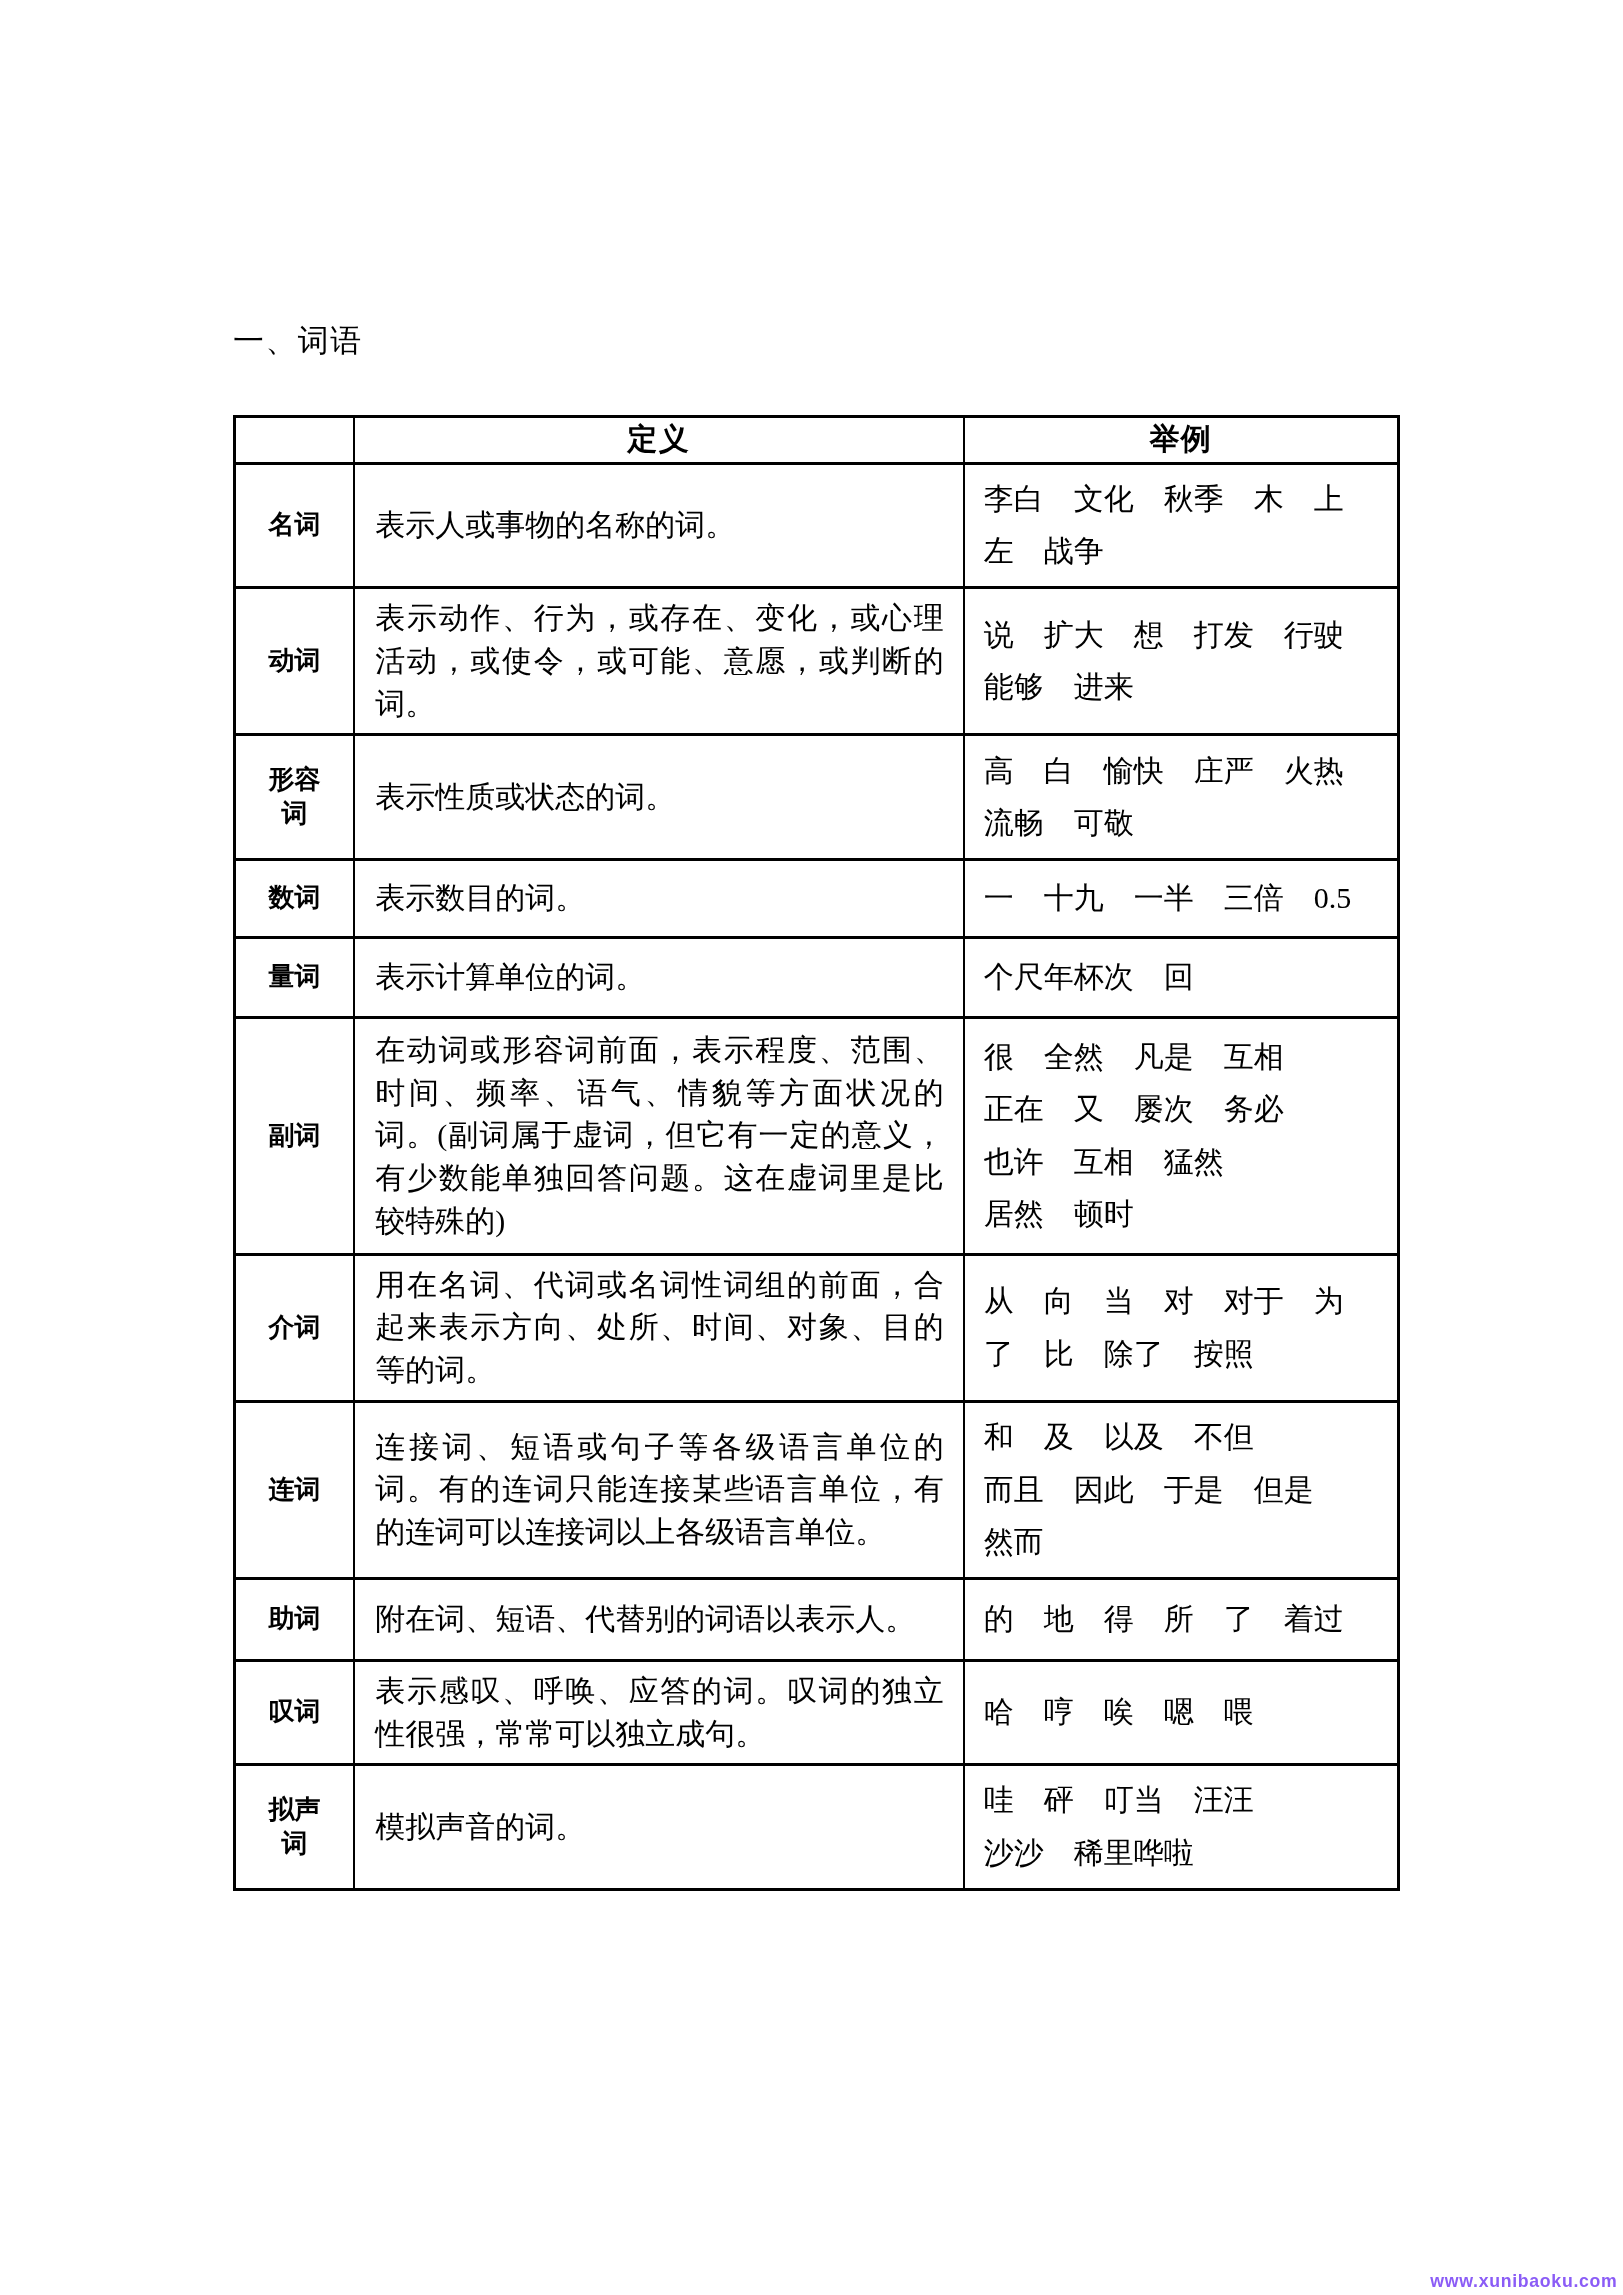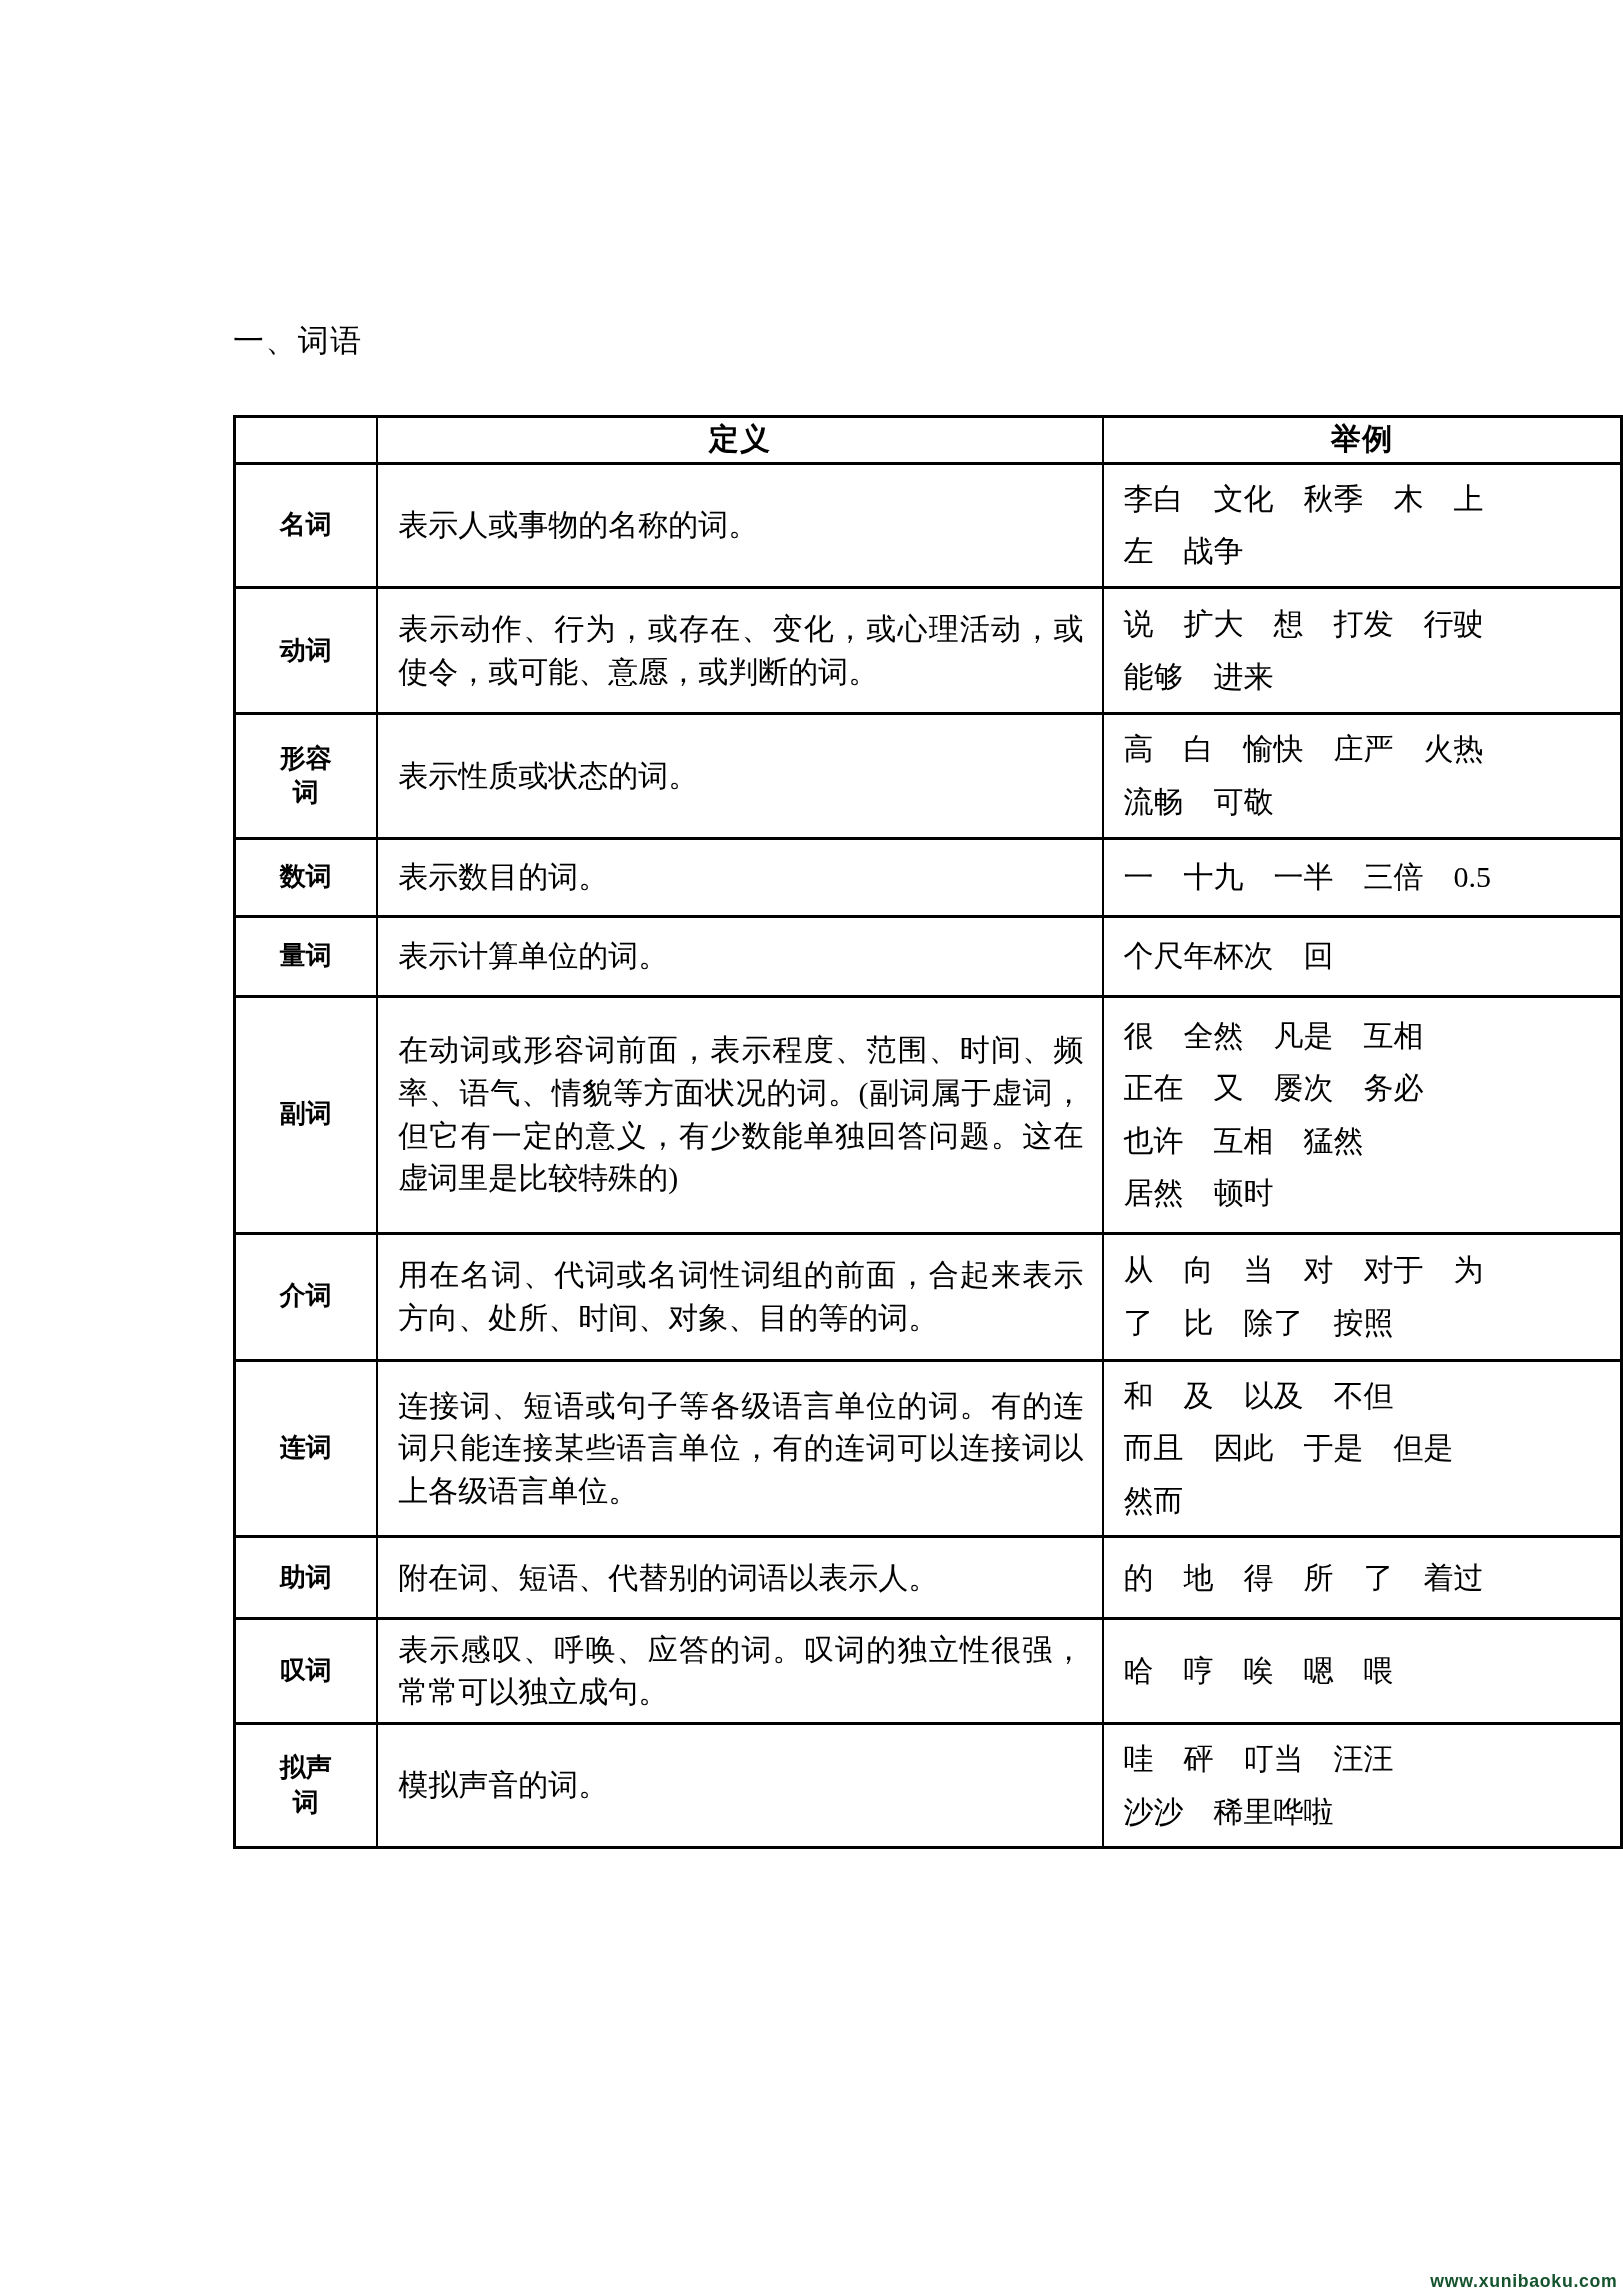--- a/index.html
+++ b/index.html
@@ -31,21 +31,21 @@
     top: 320px;
     left: 233px;
     font-size: 31px;
     letter-spacing: 1.4px;
   }
 
   table.grammar-table {
     position: absolute;
     top: 415px;
     left: 233px;
-    width: 1390px;
+    width: 1167px;
     border-collapse: collapse;
     table-layout: fixed;
     border: 3.4px solid #000000;
   }
 
   .grammar-table col.term-col { width: 10.25%; }
   .grammar-table col.def-col  { width: 52.40%; }
   .grammar-table col.ex-col   { width: 37.35%; }
 
   .grammar-table th,
@@ -185,16 +185,16 @@
         <tr style="height: 124px;">
           <td class="term">拟声
 词</td>
           <td class="definition">模拟声音的词。</td>
           <td class="examples">哇　砰　叮当　汪汪
 沙沙　稀里哗啦</td>
         </tr>
       </tbody>
   </table>
 
-  <div class="watermark" style="color: #14532d;">www.xunibaoku.com</div>
+  <div class="watermark" style="color: #8b5cf6;">www.xunibaoku.com</div>
 
 </div>
 
 
 </body></html>

